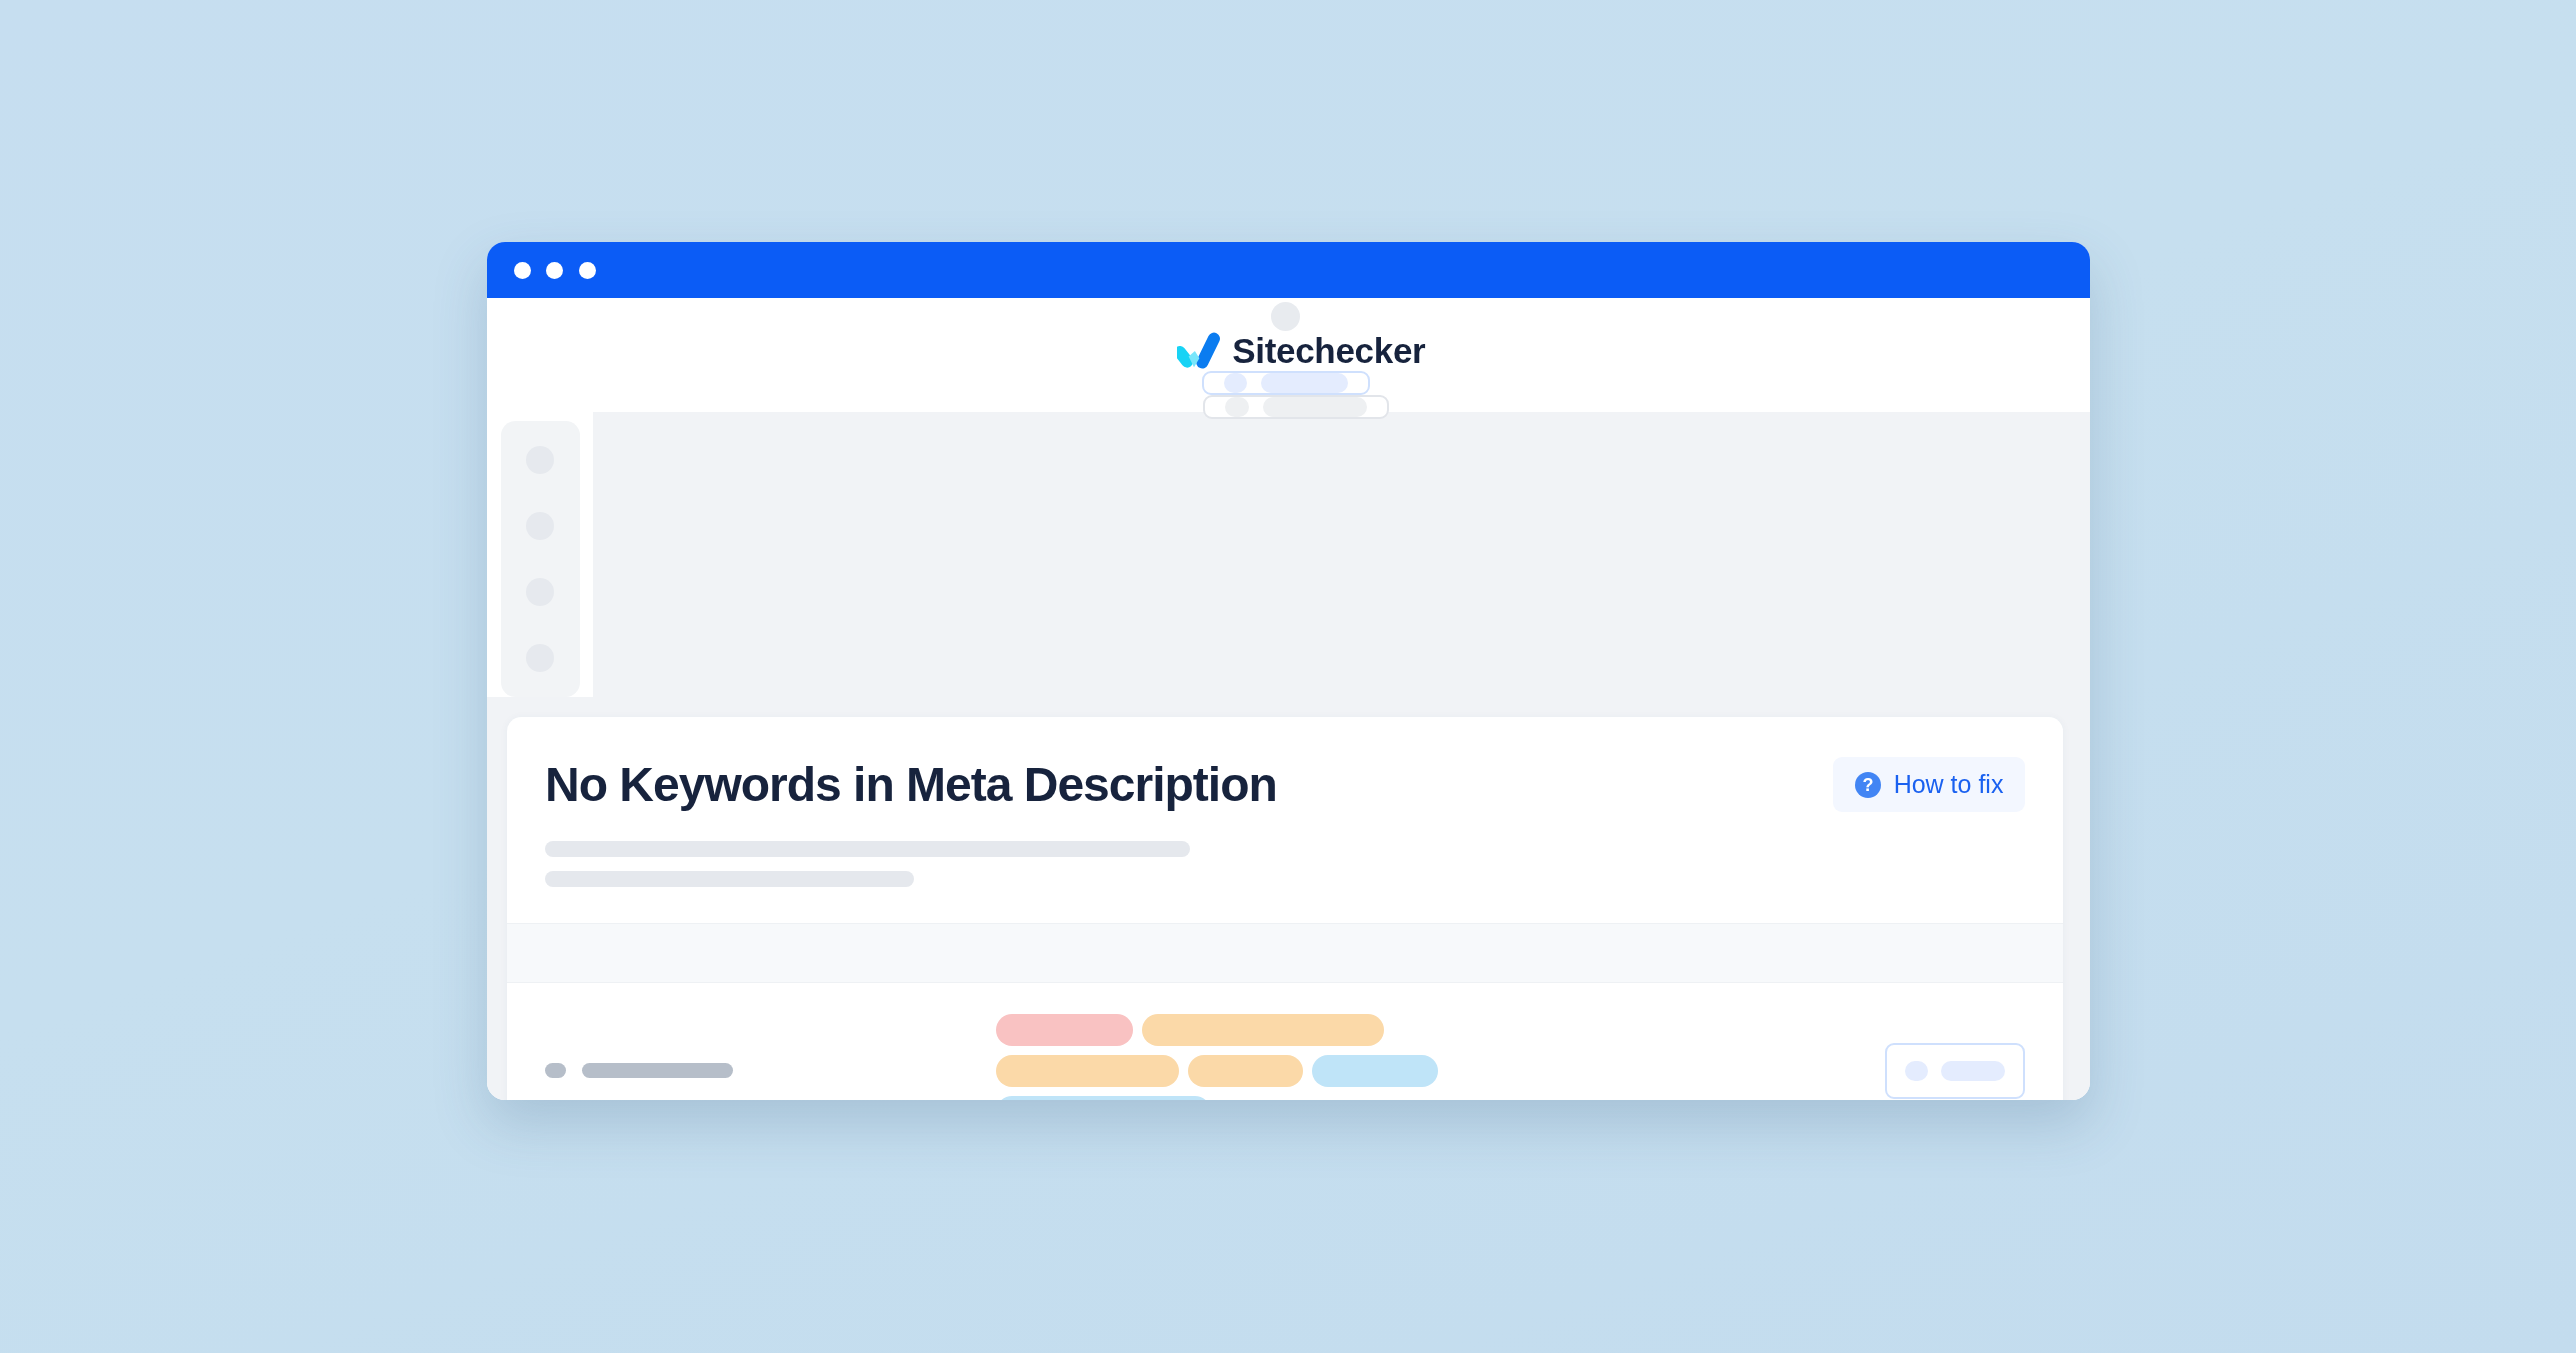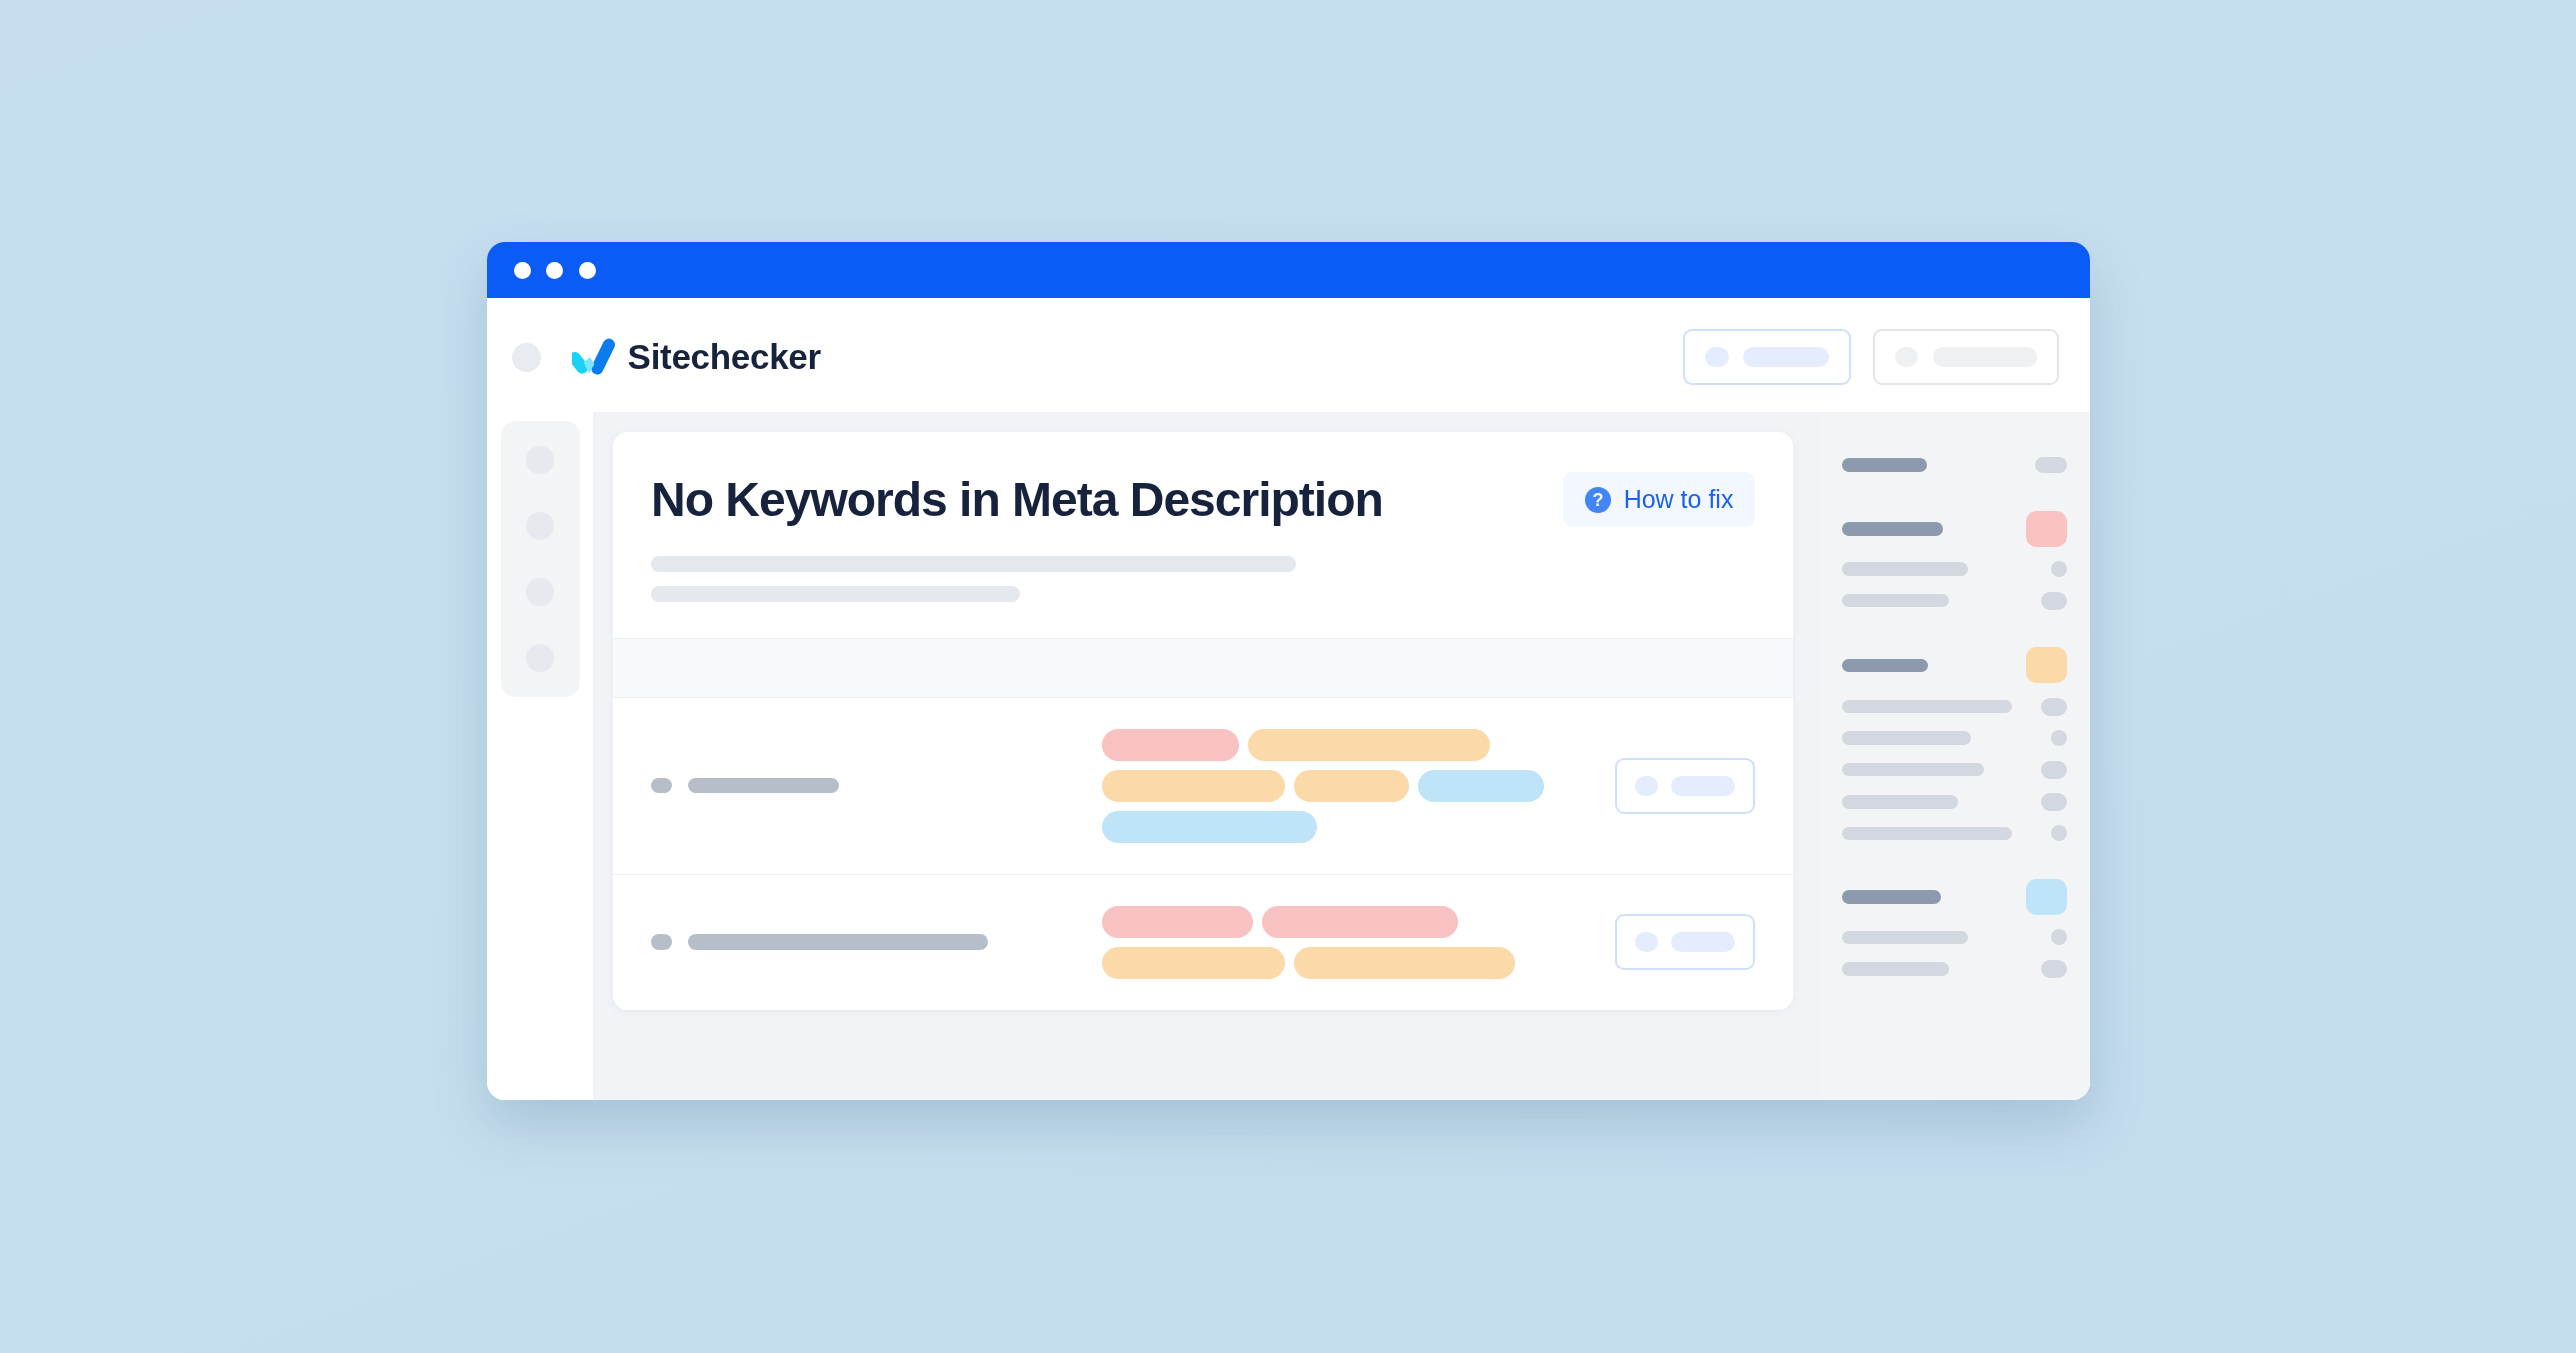--- a/index.html
+++ b/index.html
@@ -50,20 +50,21 @@
   }
 
   
   .app-header {
     height: 114px;
     background: #ffffff;
     display: flex;
     align-items: center;
     padding: 4px 31px 0 25px;
     box-sizing: border-box;
+    flex-direction: column;
   }
   .hamburger-circle {
     width: 29px;
     height: 29px;
     border-radius: 50%;
     background: #e8ebef;
     flex: 0 0 auto;
   }
   .brand {
     display: flex;
@@ -102,20 +103,21 @@
   }
   .ph-bar { height: 20px; border-radius: 10px; flex: 1 1 auto; }
   .blue .ph-dot, .blue .ph-bar { background: #e4ecfe; }
   .gray .ph-dot, .gray .ph-bar { background: #eef0f2; }
 
   
   .app-body {
     display: flex;
     height: calc(858px - 56px - 114px);
     background: #f1f3f6;
+    flex-direction: column;
   }
 
   
   .left-rail {
     width: 106px;
     background: #ffffff;
     flex: 0 0 auto;
     padding-top: 9px;
     display: flex;
     justify-content: center;

